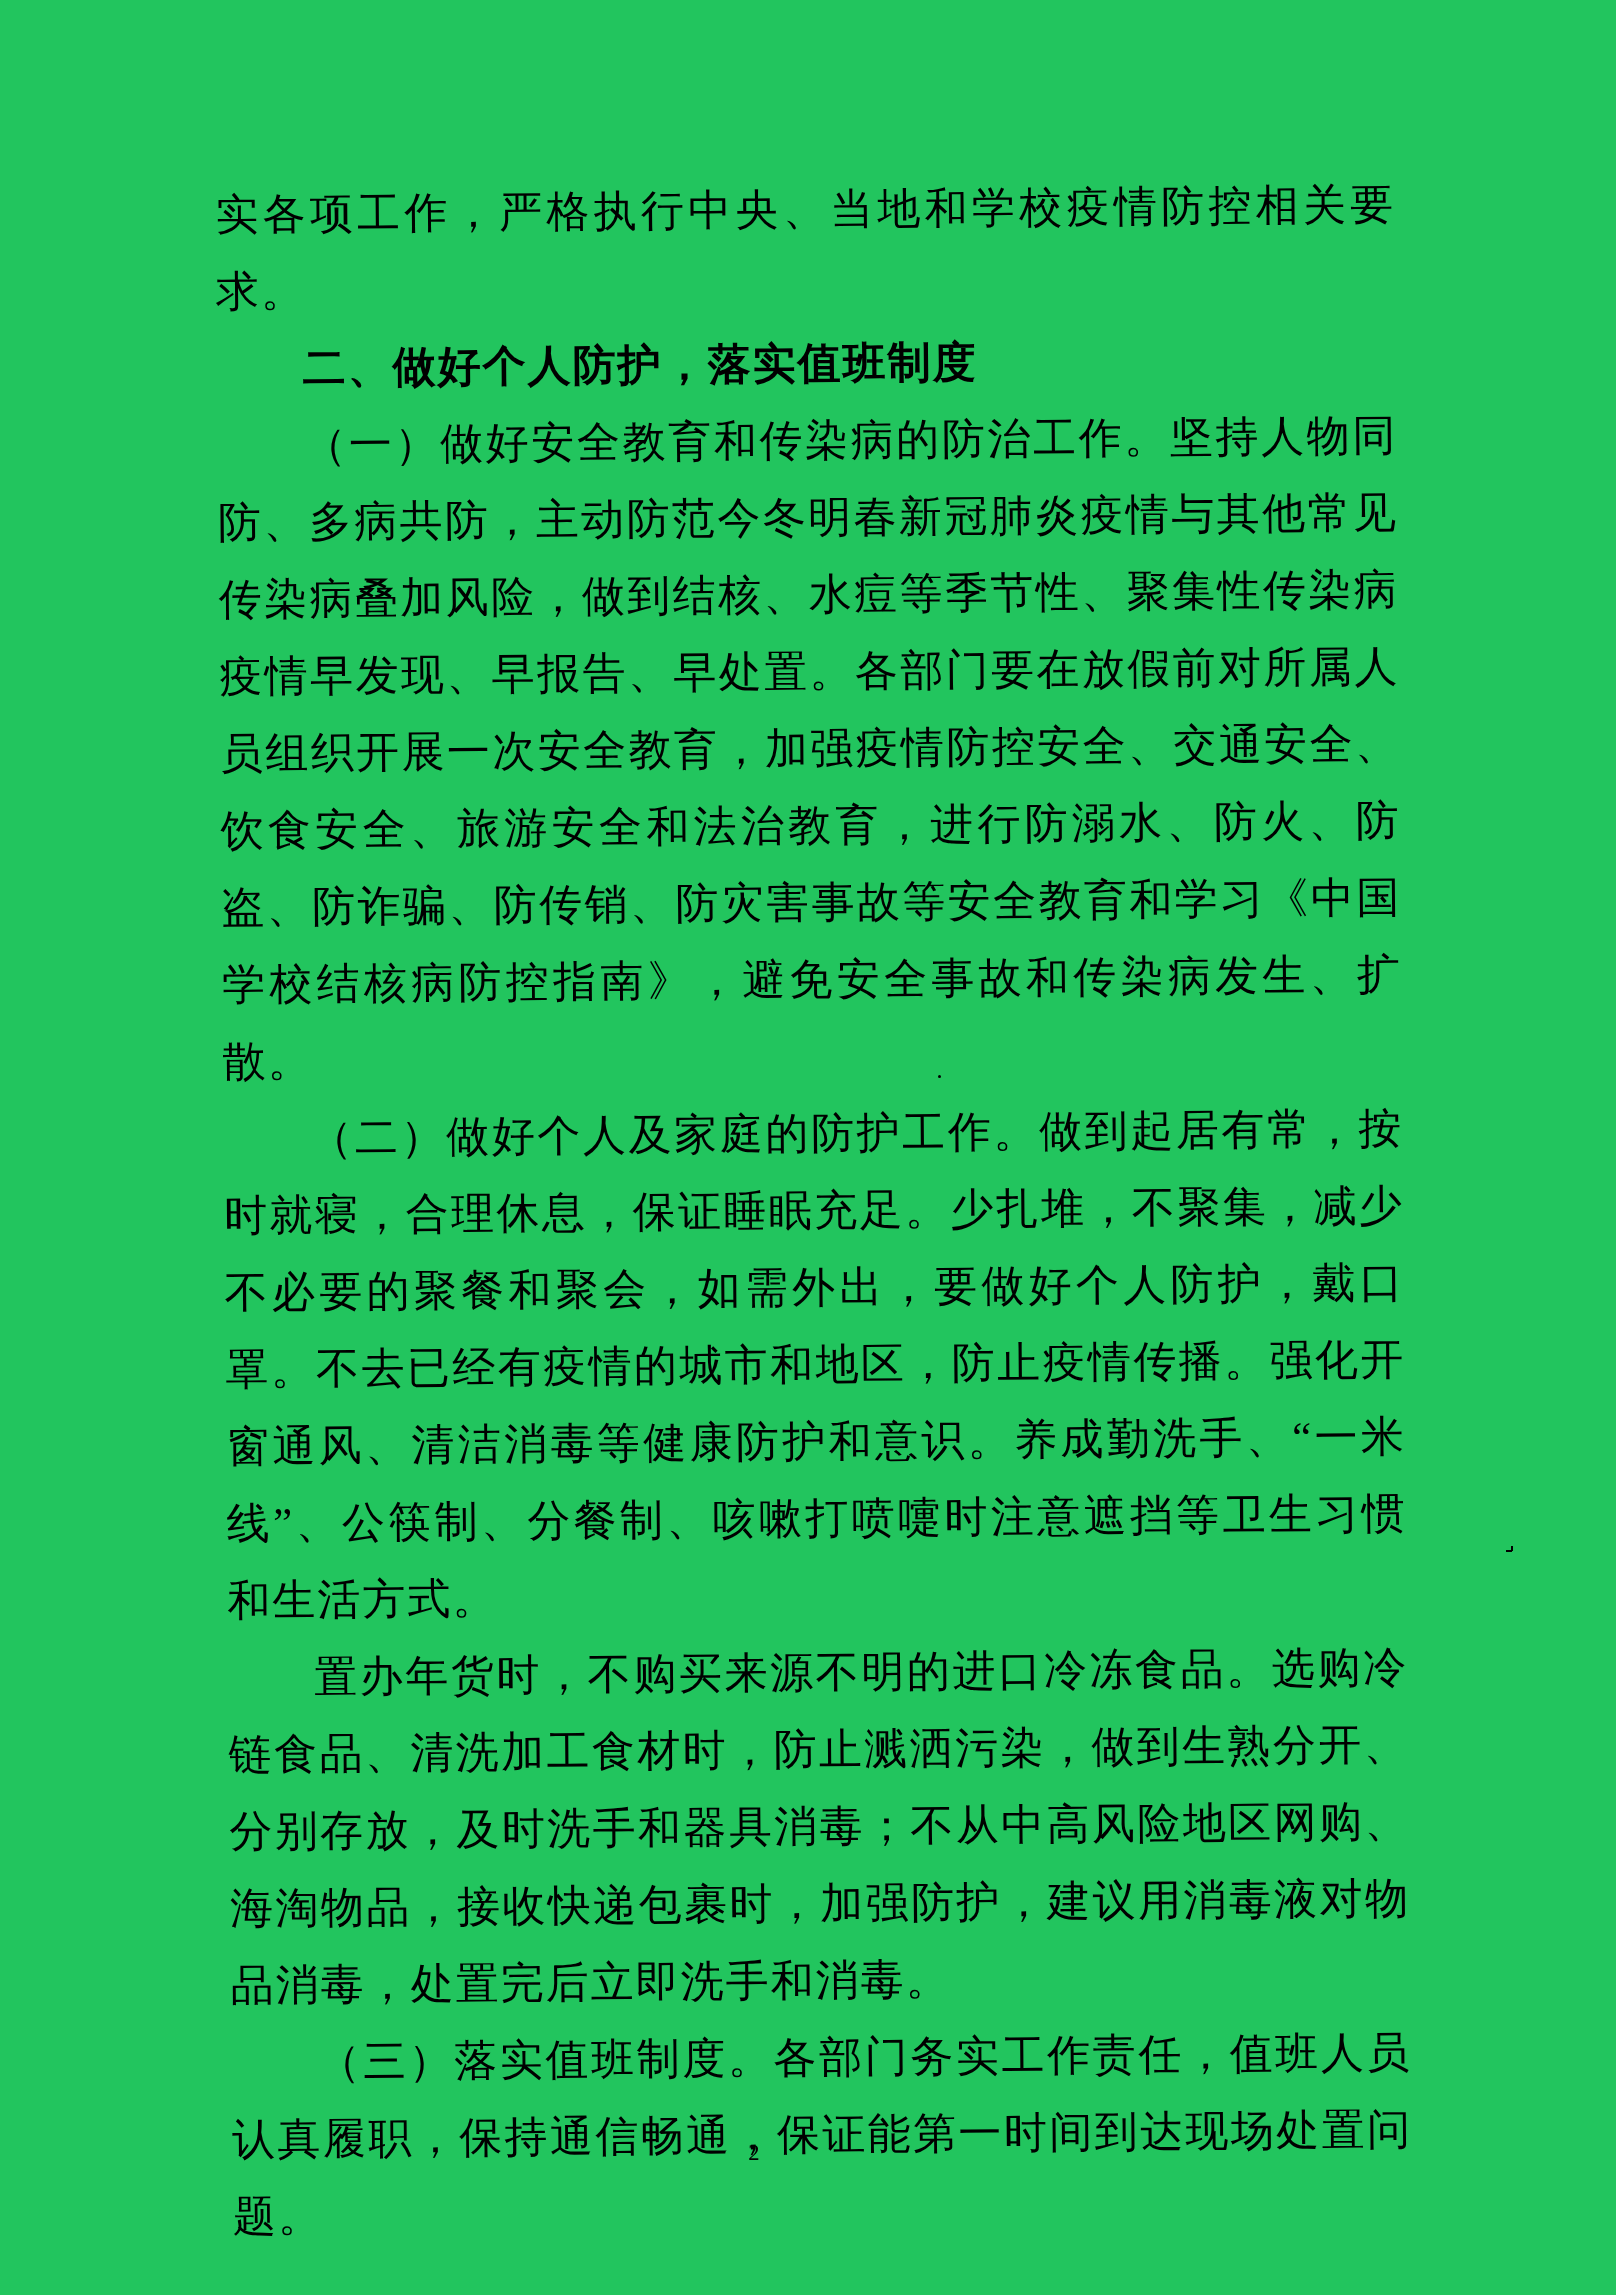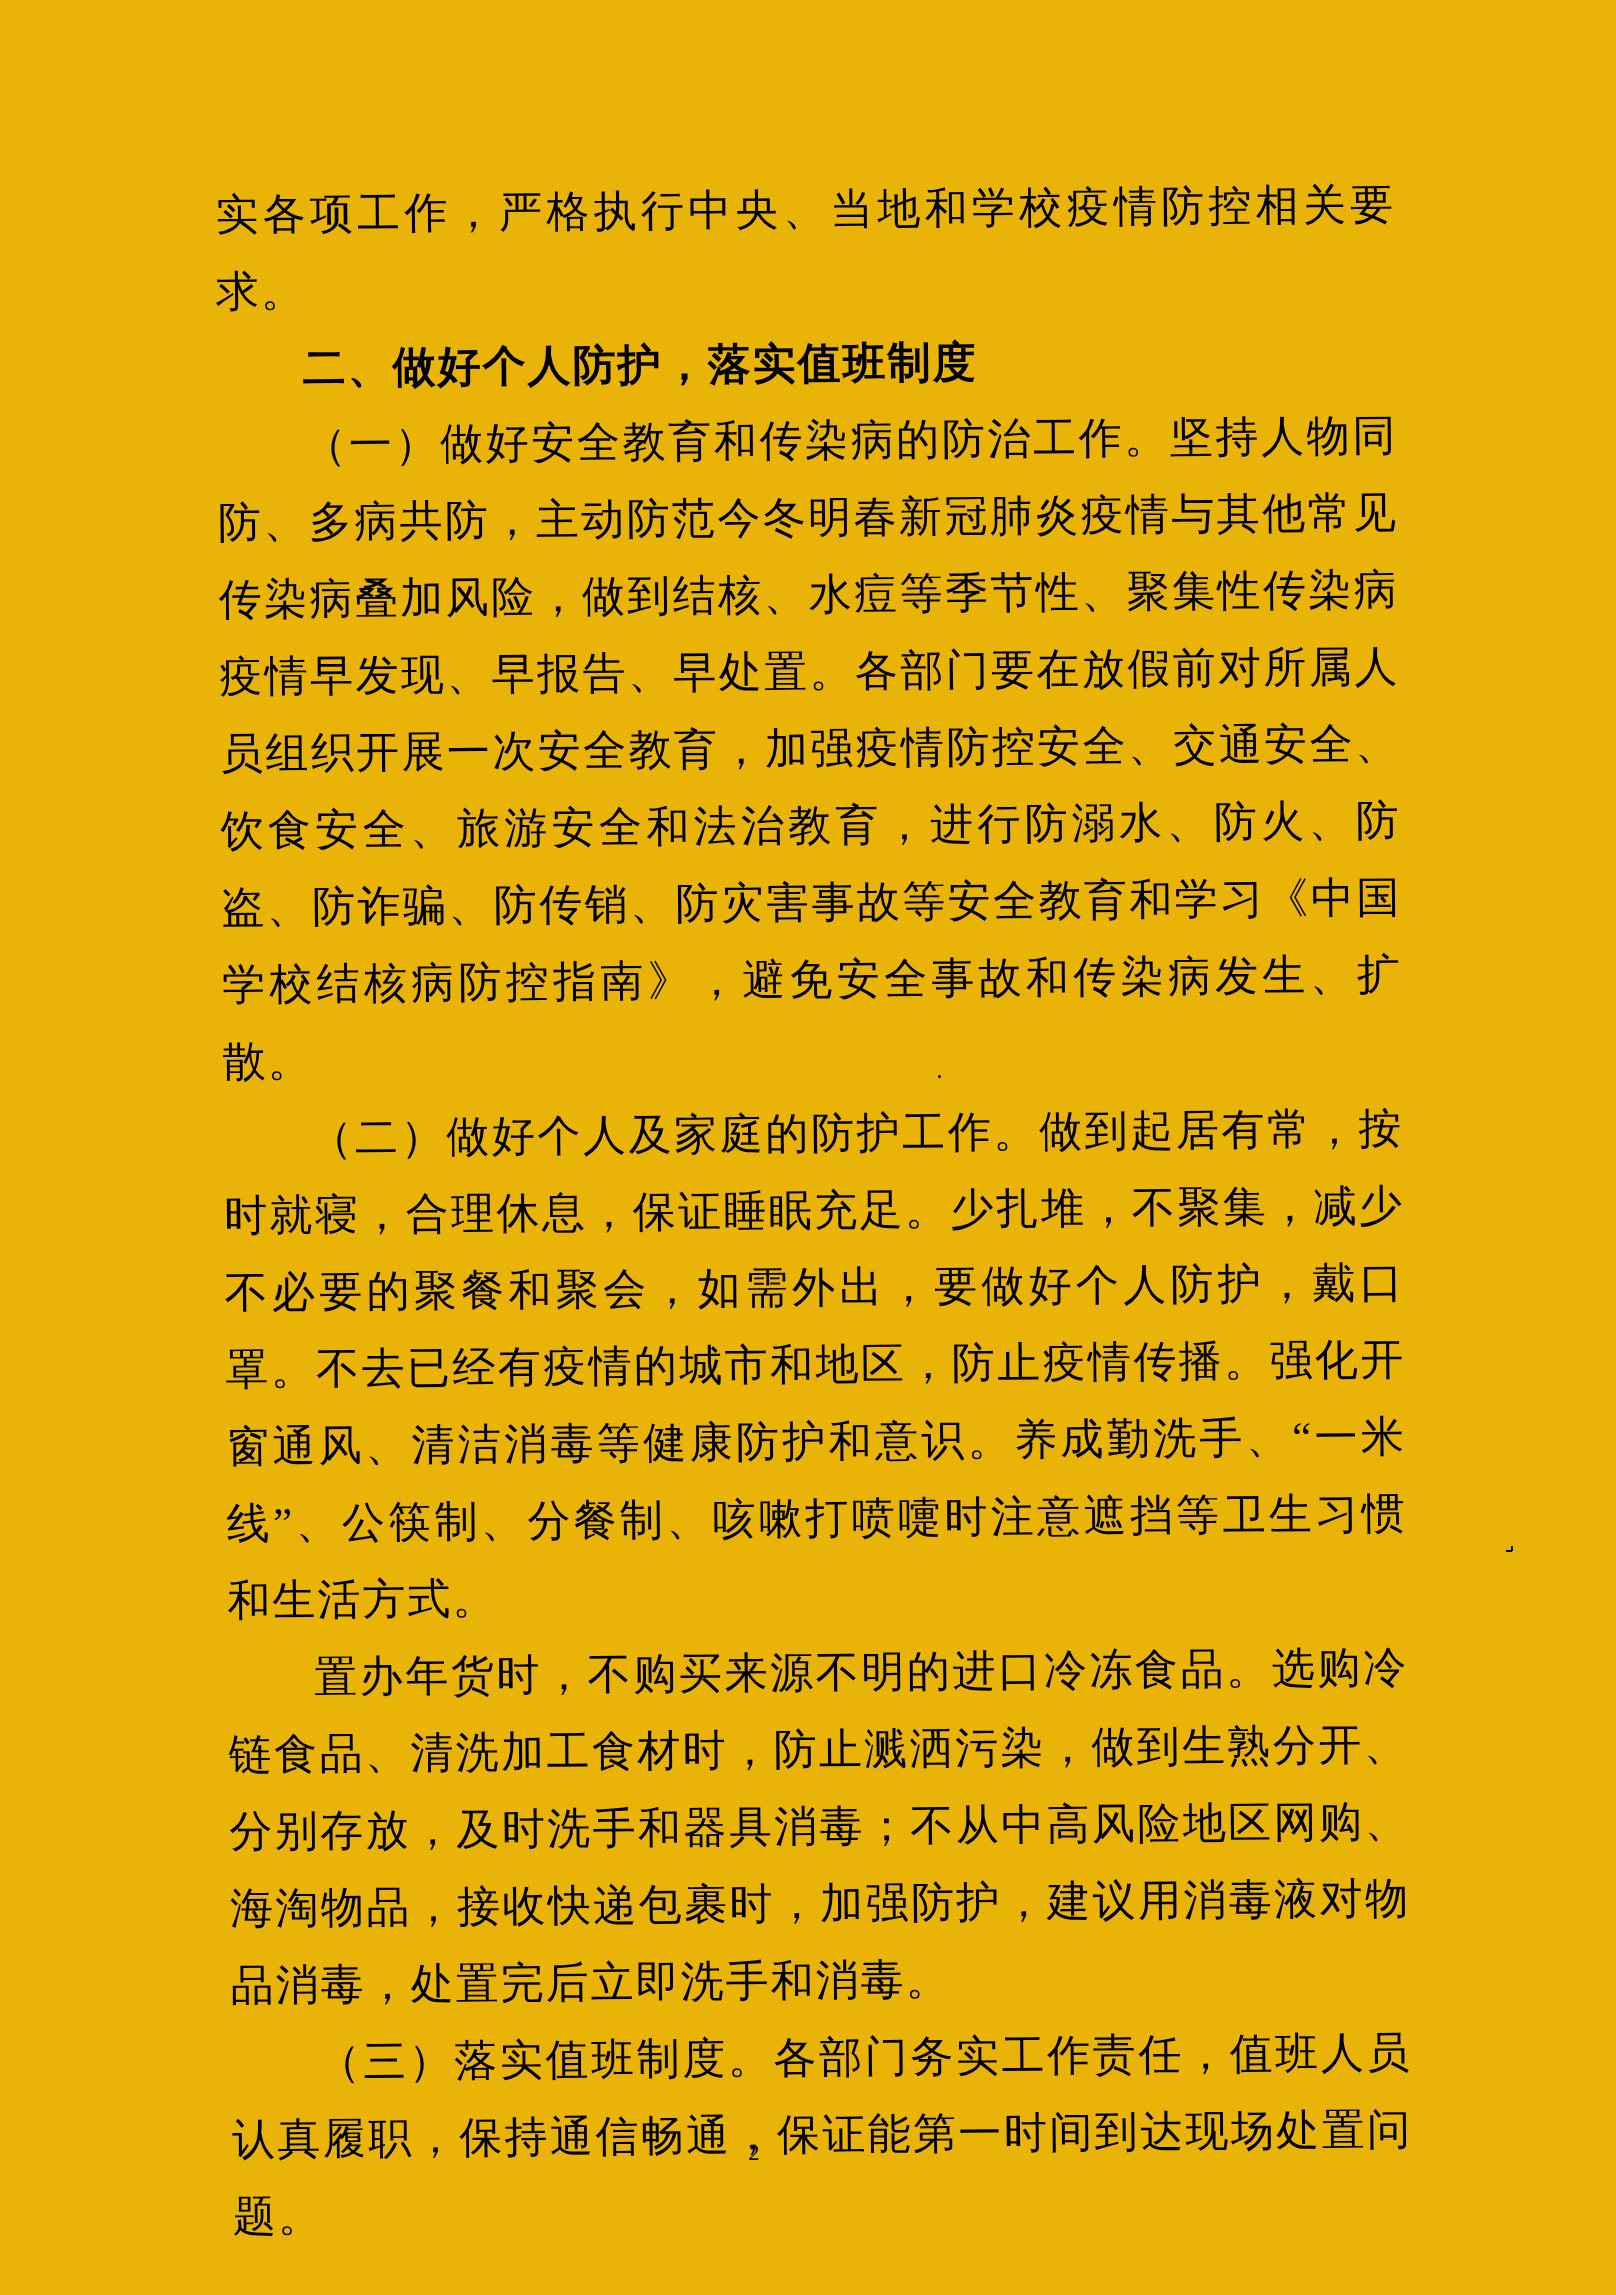--- a/index.html
+++ b/index.html
@@ -13,21 +13,21 @@
     background: #ffffff;
     overflow: hidden;
     color: #000000;
     font-family: "Liberation Serif", "DejaVu Serif", serif;
   }
   .sheet {
     position: absolute;
     left: 0; top: 0;
     width: 1616px;
     height: 2295px;
-    background: #eab308;
+    background: #22c55e;
   }
   .textblock {
     position: absolute;
     left: 224px;
     top: 171px;
     width: 1180px;
     transform: rotate(-0.5deg);
     transform-origin: 50% 50%;
   }
   .textblock p {

